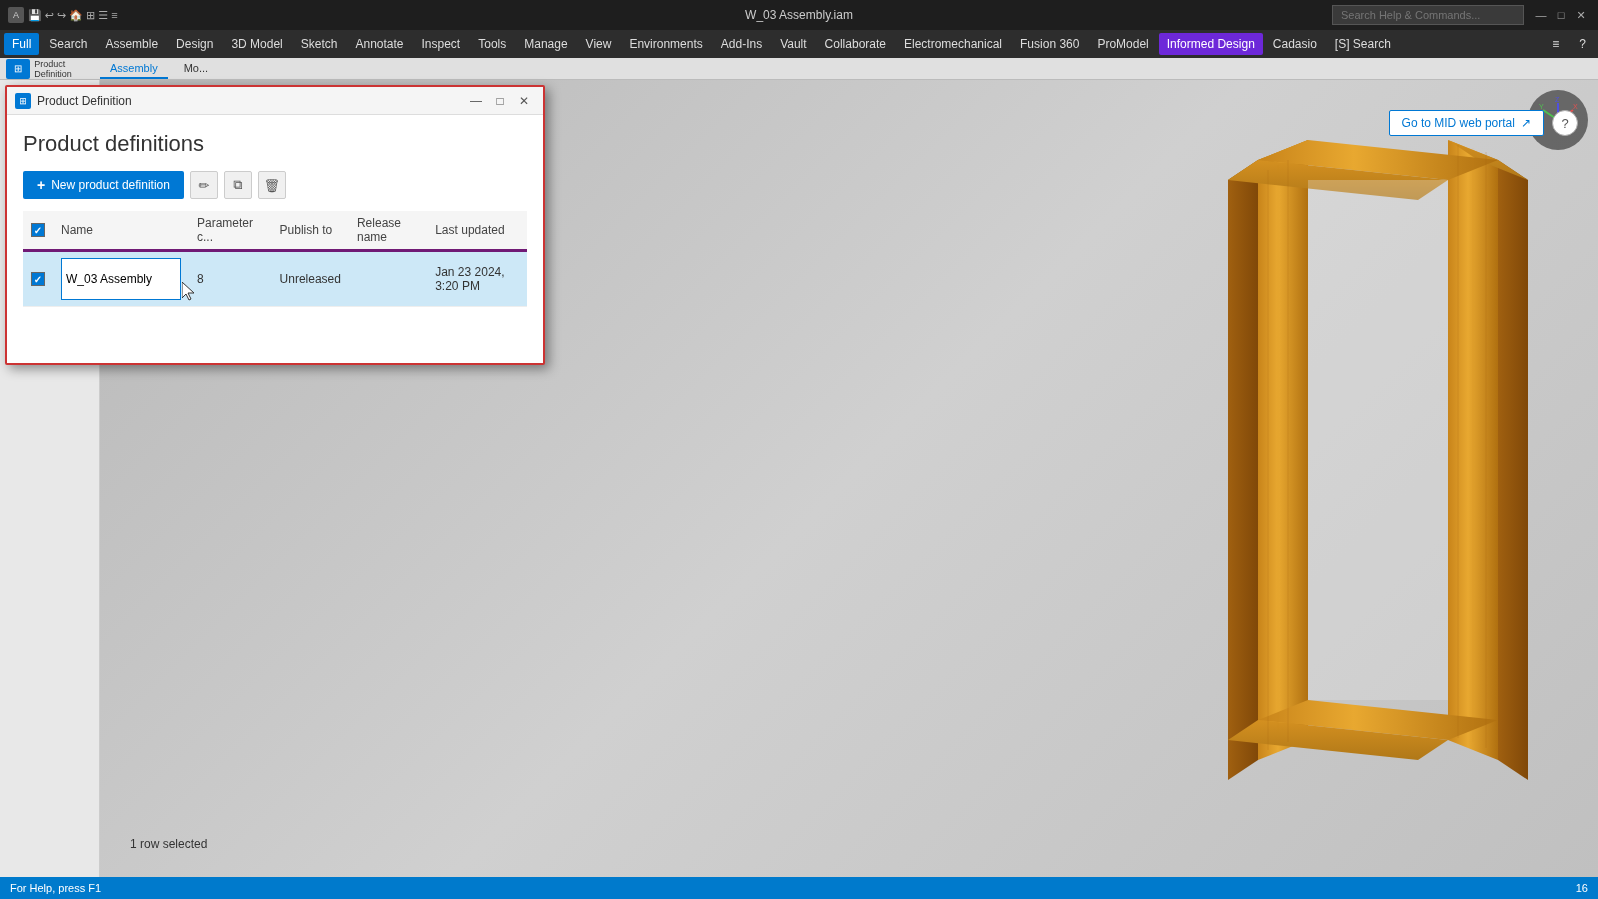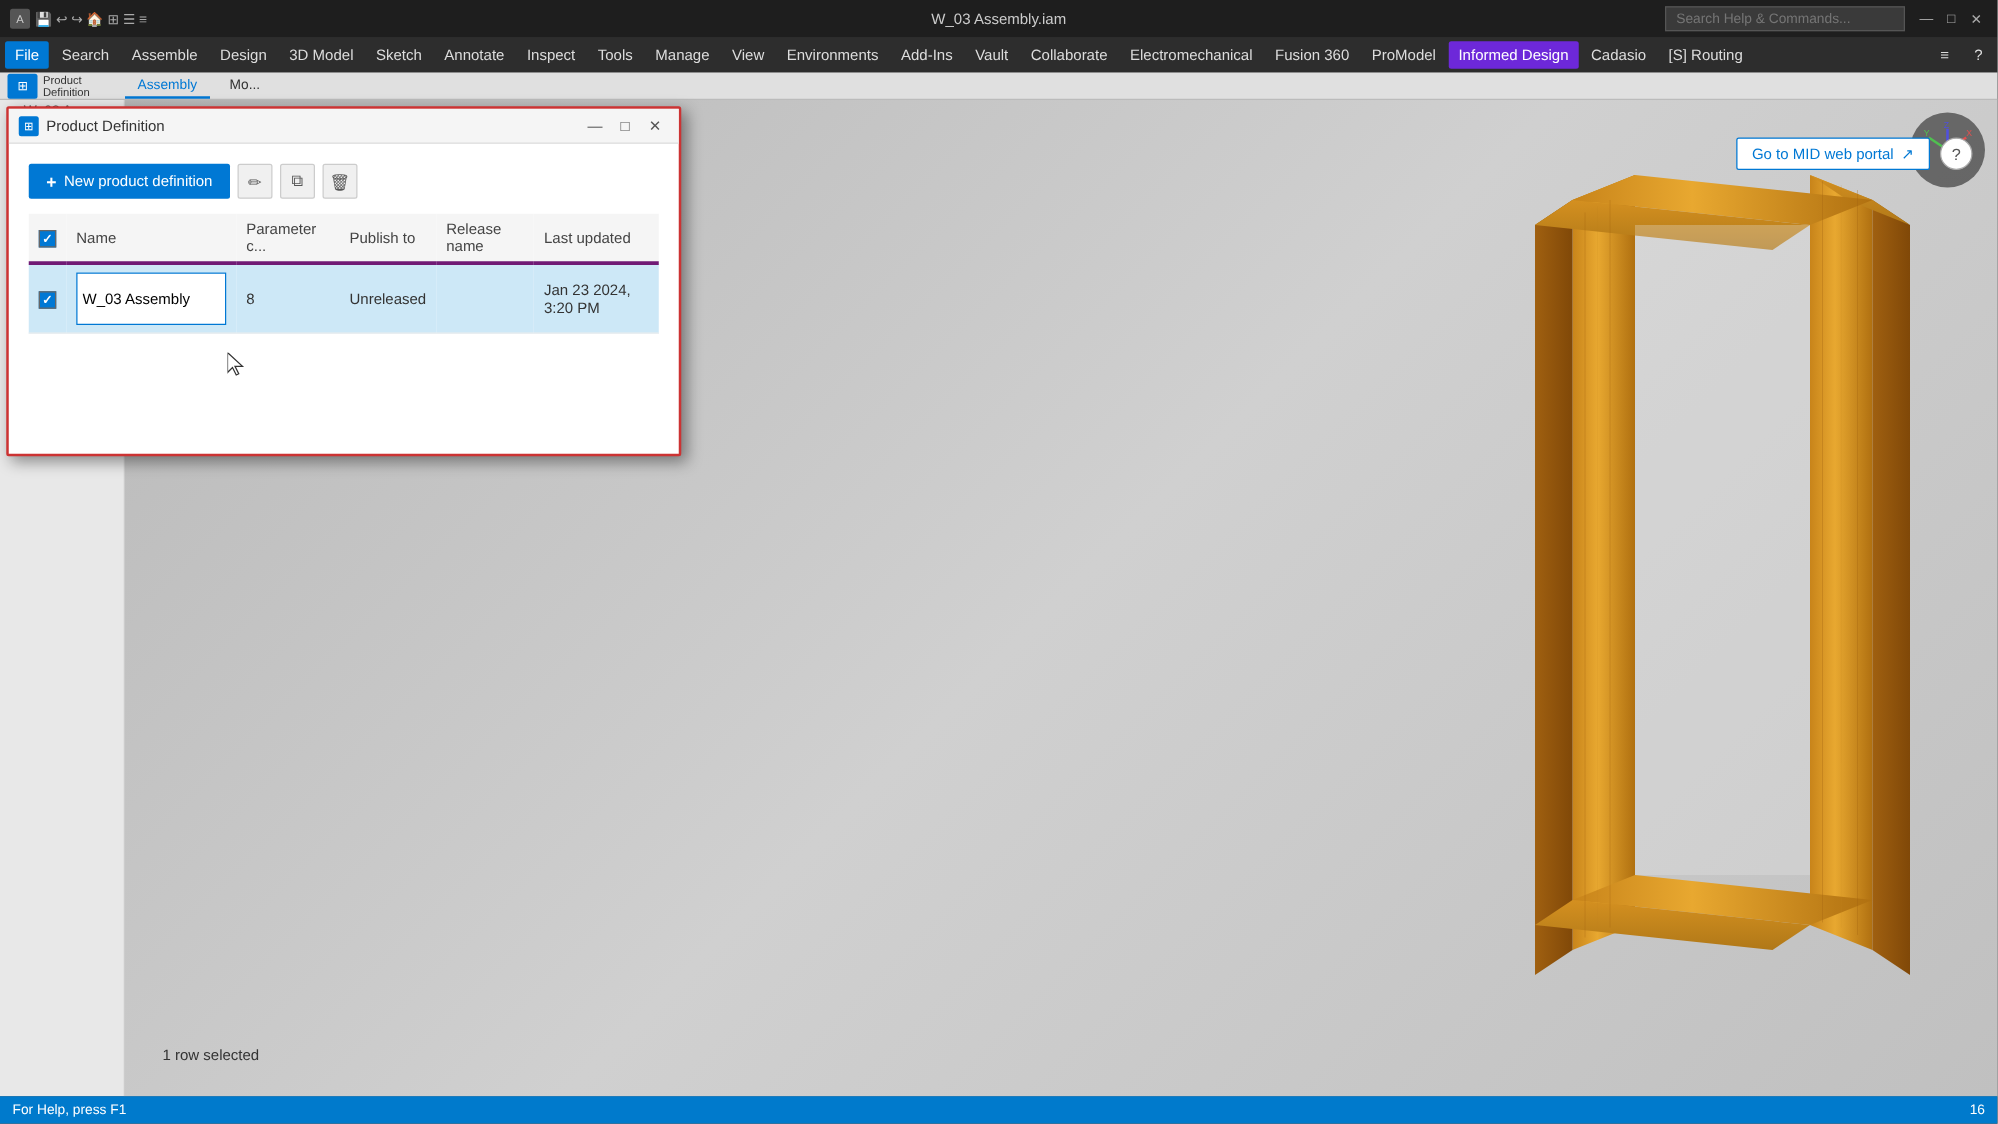--- a/index.html
+++ b/index.html
@@ -383,41 +383,41 @@
     <input class="title-bar-search" type="text" placeholder="Search Help &amp; Commands..." style="">
     <div class="title-bar-btns">
       <button class="title-btn">—</button>
       <button class="title-btn">□</button>
       <button class="title-btn close">✕</button>
     </div>
   </div>
 </div>
 
 <div class="menu-bar">
-  <div class="menu-item active">File</div>
+  <div class="menu-item active">Full</div>
   <div class="menu-item">Search</div>
   <div class="menu-item">Assemble</div>
   <div class="menu-item">Design</div>
   <div class="menu-item">3D Model</div>
   <div class="menu-item">Sketch</div>
   <div class="menu-item">Annotate</div>
   <div class="menu-item">Inspect</div>
   <div class="menu-item">Tools</div>
   <div class="menu-item">Manage</div>
   <div class="menu-item">View</div>
   <div class="menu-item">Environments</div>
   <div class="menu-item">Add-Ins</div>
   <div class="menu-item">Vault</div>
   <div class="menu-item">Collaborate</div>
   <div class="menu-item">Electromechanical</div>
   <div class="menu-item">Fusion 360</div>
   <div class="menu-item">ProModel</div>
   <div class="menu-item active-tab">Informed Design</div>
   <div class="menu-item">Cadasio</div>
-  <div class="menu-item">[S] Routing</div>
+  <div class="menu-item">[S] Search</div>
   <div style="margin-left:auto;display:flex;gap:4px;">
     <div class="menu-item">≡</div>
     <div class="menu-item">?</div>
   </div>
 </div>
 
 <div style="display:flex;height:22px;background:#e0e0e0;border-bottom:1px solid #bbb;align-items:center;padding:0 6px;gap:4px;">
 
   <div style="width:90px;display:flex;align-items:center;gap:4px;font-size:10px;color:#555;">
     <div style="width:28px;height:20px;background:#0078d4;display:flex;align-items:center;justify-content:center;border-radius:2px;">
@@ -567,20 +567,21 @@
     <div class="dialog-icon">⊞</div>
     <span class="dialog-title-text">Product Definition</span>
     <div class="dialog-win-btns">
       <button class="dialog-win-btn">—</button>
       <button class="dialog-win-btn">□</button>
       <button class="dialog-win-btn">✕</button>
     </div>
   </div>
 
   <div class="dialog-body">
+    <div class="dialog-heading">Product definitions</div>
 
     <div class="dialog-toolbar">
       <button class="btn-new-product">
         <span style="font-size:14px;font-weight:bold;">+</span>
         <span>New product definition</span>
       </button>
       <button class="btn-icon-sm">
         <span>✏</span>
       </button>
       <button class="btn-icon-sm">

